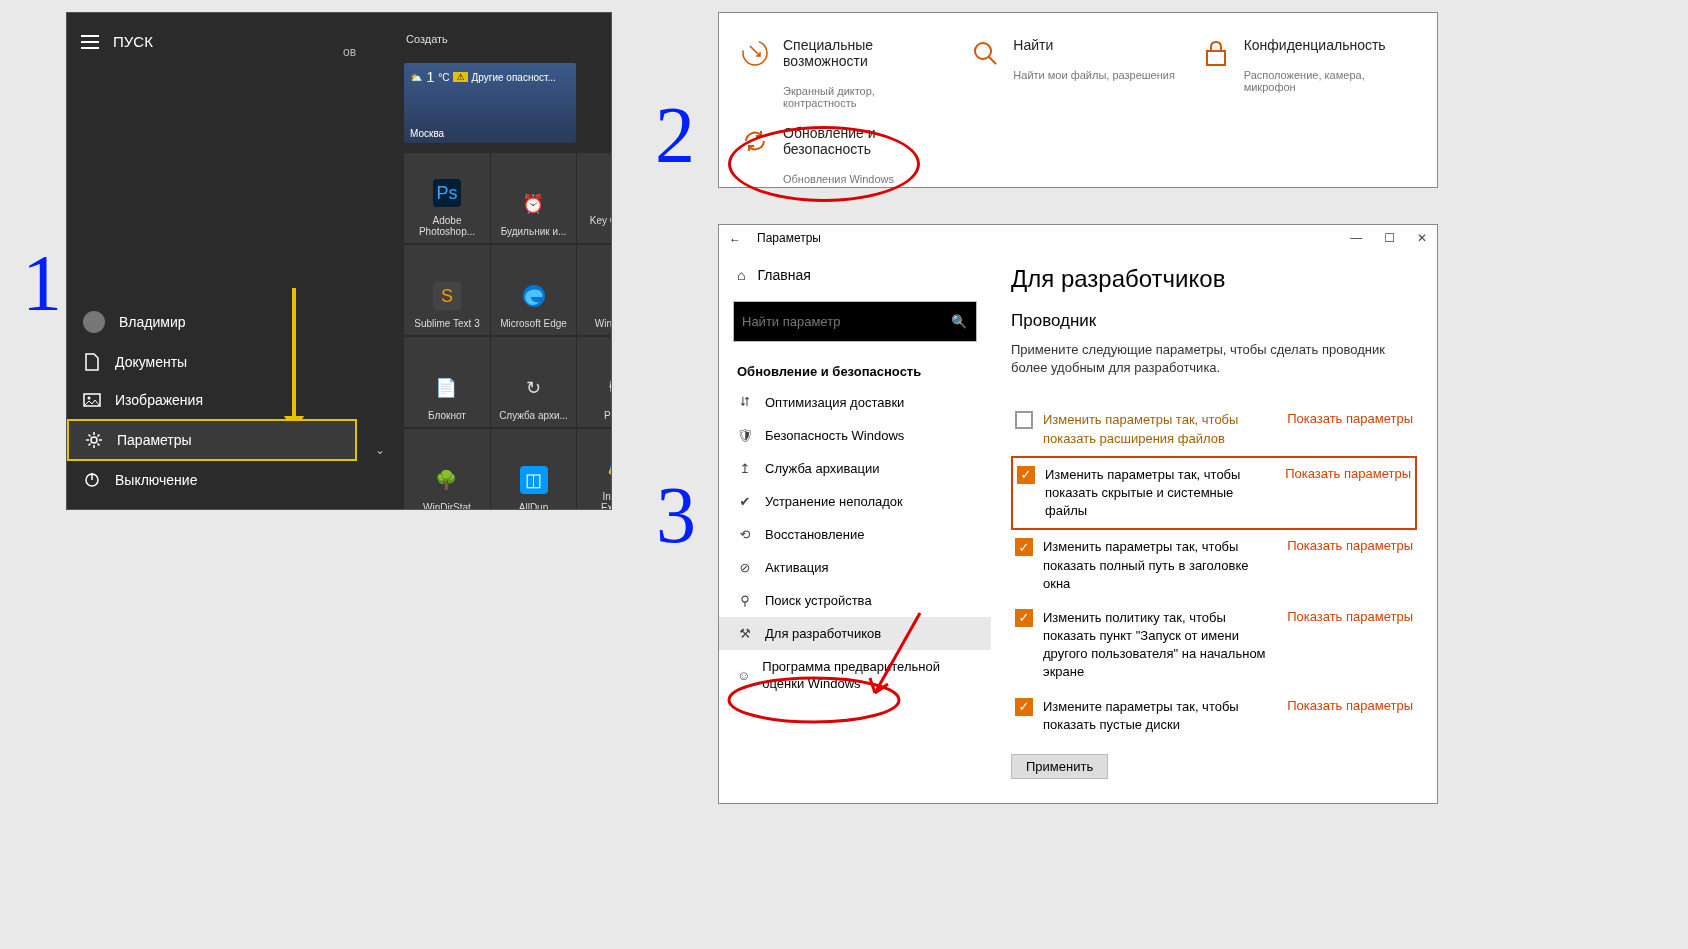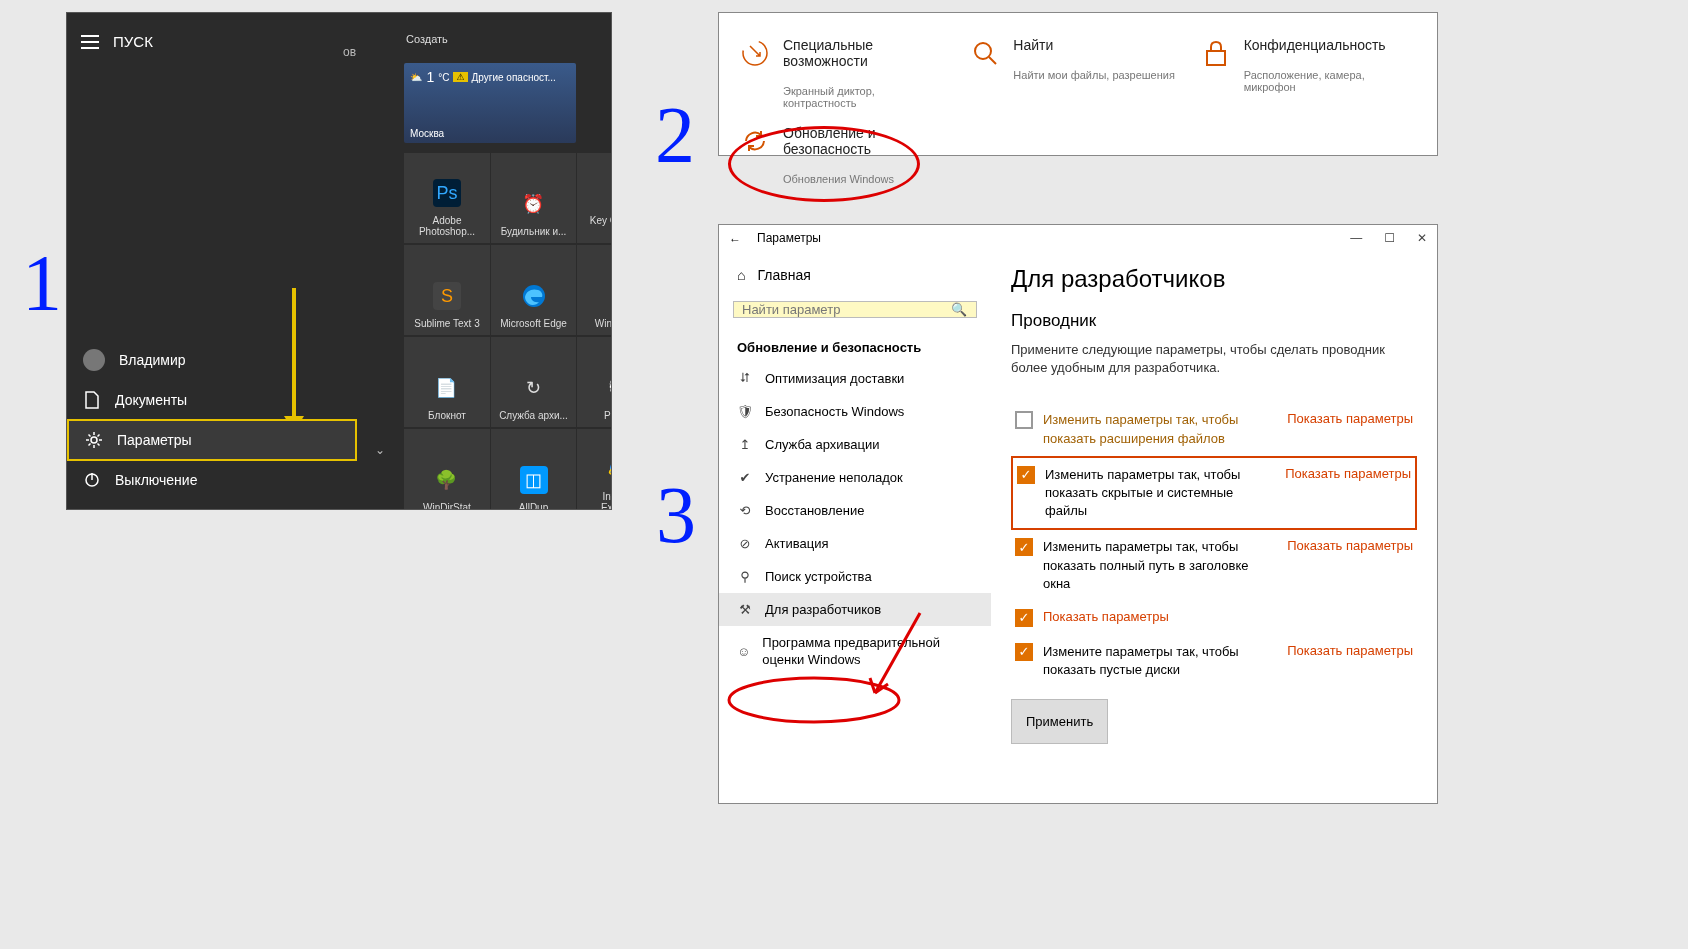--- a/index.html
+++ b/index.html
@@ -25,54 +25,54 @@
 .create-lbl{position:absolute;left:2px;top:20px;font-size:11px;color:#ddd}
 .expand-caret{position:absolute;left:308px;top:430px;color:#bbb;font-size:12px}
 .weather{position:absolute;left:0;top:50px;width:172px;height:80px;background:linear-gradient(#3a5a8a,#2a3a5a);border-radius:2px;font-size:10px;padding:6px}
 .weather .temp{font-size:14px}
 .weather .city{position:absolute;bottom:4px;left:6px}
 .tile-row{position:absolute;display:flex}
 .tile{width:86px;height:90px;background:#3a3a3a;margin:0;display:flex;flex-direction:column;align-items:center;justify-content:flex-end;padding:6px;font-size:10px;color:#ddd;text-align:center;gap:4px;cursor:pointer}
 .tile .ticon{width:28px;height:28px;margin-bottom:4px;display:flex;align-items:center;justify-content:center;font-size:18px;border-radius:4px}
 .tile+.tile{border-left:1px solid #2b2b2b}
 .r1{top:140px}.r2{top:232px}.r3{top:324px}.r4{top:416px}
-.panel2{position:absolute;left:718px;top:12px;width:720px;height:144px;background:#fff;border:1px solid #888}
+.panel2{position:absolute;left:718px;top:12px;width:720px;height:176px;background:#fff;border:1px solid #888}
 .p2-grid{display:flex;flex-wrap:wrap;padding:16px 10px;gap:0}
 .p2-item{width:33%;display:flex;gap:12px;padding:8px 10px;cursor:pointer}
 .p2-ic{width:32px;height:32px;flex:0 0 32px;color:#d35400;display:flex;align-items:center;justify-content:center}
 .p2-txt .t{font-size:14px;color:#222}
 .p2-txt .d{font-size:11px;color:#777;margin-top:16px}
 .circ-update{position:absolute;left:728px;top:126px;width:192px;height:76px;border:3px solid #d00;border-radius:50%;pointer-events:none}
 .panel3{position:absolute;left:718px;top:224px;width:720px;height:580px;background:#fff;border:1px solid #888;display:flex;flex-direction:column}
 .p3-title{display:flex;align-items:center;justify-content:space-between;padding:6px 10px;font-size:12px}
 .p3-title .l{display:flex;align-items:center;gap:16px}
 .winbtns{display:flex;gap:22px;color:#444}
 .winbtns span{cursor:pointer}
 .p3-body{display:flex;flex:1;min-height:0}
 .p3-side{width:272px;border-right:0;background:#f5f5f5;padding:8px 0;overflow:hidden;background:#fff}
 .p3-home{display:flex;align-items:center;gap:12px;padding:8px 18px;font-size:14px;cursor:pointer}
-.p3-search{margin:10px 14px;display:flex;align-items:flex-start;border:1px solid #bbb;background:#fef9c3;padding:0 8px;font-size:13px;color:#777}
+.p3-search{margin:10px 14px;display:flex;align-items:flex-start;border:1px solid #bbb;background:#000000;padding:12px 8px;font-size:13px;color:#777}
 .p3-search .sic{margin-left:auto;color:#888}
 .p3-groupt{padding:12px 18px 6px;font-size:13px;font-weight:600}
 .p3-nav{display:flex;align-items:center;gap:12px;padding:9px 18px;font-size:13px;cursor:pointer}
 .p3-nav .nic{width:16px;text-align:center;color:#444}
 .p3-nav.sel{background:#e8e8e8}
 .p3-main{flex:1;padding:14px 20px;overflow:hidden}
 .p3-h1{font-size:24px;font-weight:400;margin-bottom:18px}
 .p3-h2{font-size:17px;margin-bottom:10px}
 .p3-desc{font-size:13px;color:#333;margin-bottom:26px;line-height:1.4}
 .opt{display:flex;align-items:flex-start;gap:10px;padding:8px 4px}
 .opt.hl{border:2px solid #d64000}
 .chk{width:18px;height:18px;border:2px solid #999;flex:0 0 18px;display:flex;align-items:center;justify-content:center;color:#fff;font-size:13px}
 .chk.on{background:#e07000;border-color:#e07000}
 .chk.off{background:#fff}
 .opt-txt{flex:1;font-size:13px;line-height:1.4}
 .opt.disabled .opt-txt{color:#a16207}
 .opt-link{color:#d64000;font-size:13px;white-space:nowrap;cursor:pointer}
-.apply-btn{margin-top:12px;padding:14px 14px;background:#ddd;border:1px solid #bbb;font-size:13px;cursor:pointer;display:inline-block}
+.apply-btn{margin-top:12px;padding:4px 14px;background:#ddd;border:1px solid #bbb;font-size:13px;cursor:pointer;display:inline-block}
 svg{display:block}
 </style>
 </head>
 <body>
 
 <div class="step-num" id="n1">1</div>
 <div class="step-num" id="n2">2</div>
 <div class="step-num" id="n3">3</div>
 
 <div class="panel1">
@@ -90,20 +90,30 @@
         <span class="avatar"></span>
         <span>Владимир</span>
       </div>
       <div class="side-item">
         <span class="ic">
             <svg width="16" height="18" viewBox="0 0 16 18">
               <path d="M2 1h8l4 4v12H2z" fill="none" stroke="#fff" stroke-width="1.5"></path>
             </svg>
           </span>
         <span>Документы</span>
+      </div>
+      <div class="side-item">
+        <span class="ic">
+            <svg width="18" height="14" viewBox="0 0 18 14">
+              <rect x="1" y="1" width="16" height="12" fill="none" stroke="#fff" stroke-width="1.5"></rect>
+              <circle cx="6" cy="5" r="1.5" fill="#fff"></circle>
+              <path d="M2 12l4-4 3 3 3-4 4 5" fill="none" stroke="#fff"></path>
+            </svg>
+          </span>
+        <span>Изображения</span>
       </div>
       <div class="side-item sel">
         <span class="ic">
             <svg width="18" height="18" viewBox="0 0 18 18">
               <circle cx="9" cy="9" r="3" fill="none" stroke="#fff" stroke-width="1.5"></circle>
               <path d="M9 1v3M9 14v3M1 9h3M14 9h3M3.5 3.5l2 2M12.5 12.5l2 2M14.5 3.5l-2 2M5.5 12.5l-2 2" stroke="#fff" stroke-width="1.5"></path>
             </svg>
           </span>
         <span>Параметры</span>
       </div>
@@ -330,20 +340,21 @@
         <div class="opt-txt">Изменить параметры так, чтобы показать скрытые и системные файлы</div>
         <div class="opt-link">Показать параметры</div>
       </div>
       <div class="opt">
         <div class="chk on">✓</div>
         <div class="opt-txt">Изменить параметры так, чтобы показать полный путь в заголовке окна</div>
         <div class="opt-link">Показать параметры</div>
       </div>
       <div class="opt">
         <div class="chk on">✓</div>
+        <div class="opt-txt">Изменить политику так, чтобы показать пункт "Запуск от имени другого пользователя" на начальном экране</div>
         <div class="opt-link">Показать параметры</div>
       </div>
       <div class="opt">
         <div class="chk on">✓</div>
         <div class="opt-txt">Измените параметры так, чтобы показать пустые диски</div>
         <div class="opt-link">Показать параметры</div>
       </div>
       <div class="apply-btn">Применить</div>
     </div>
   </div>

